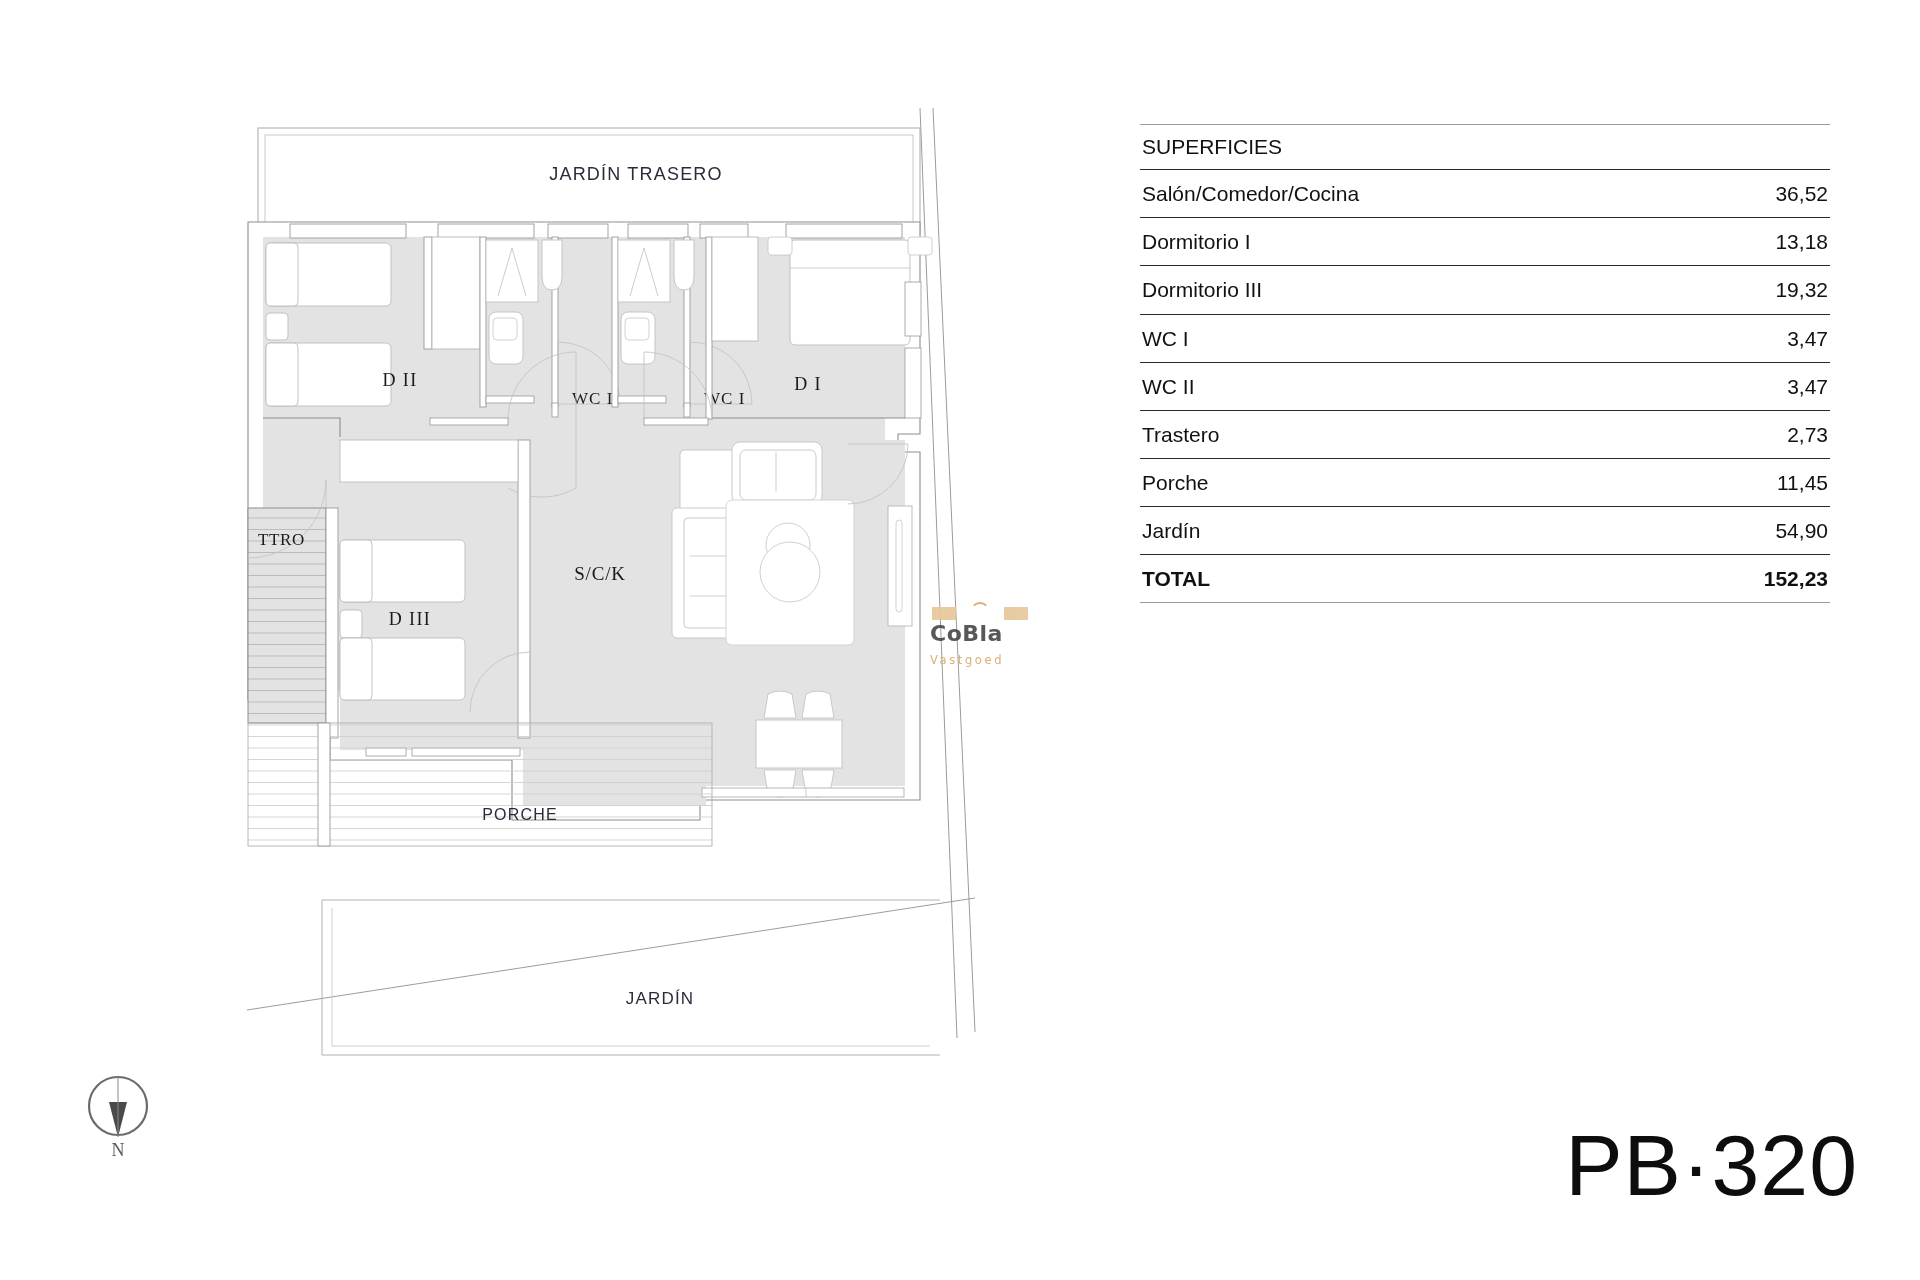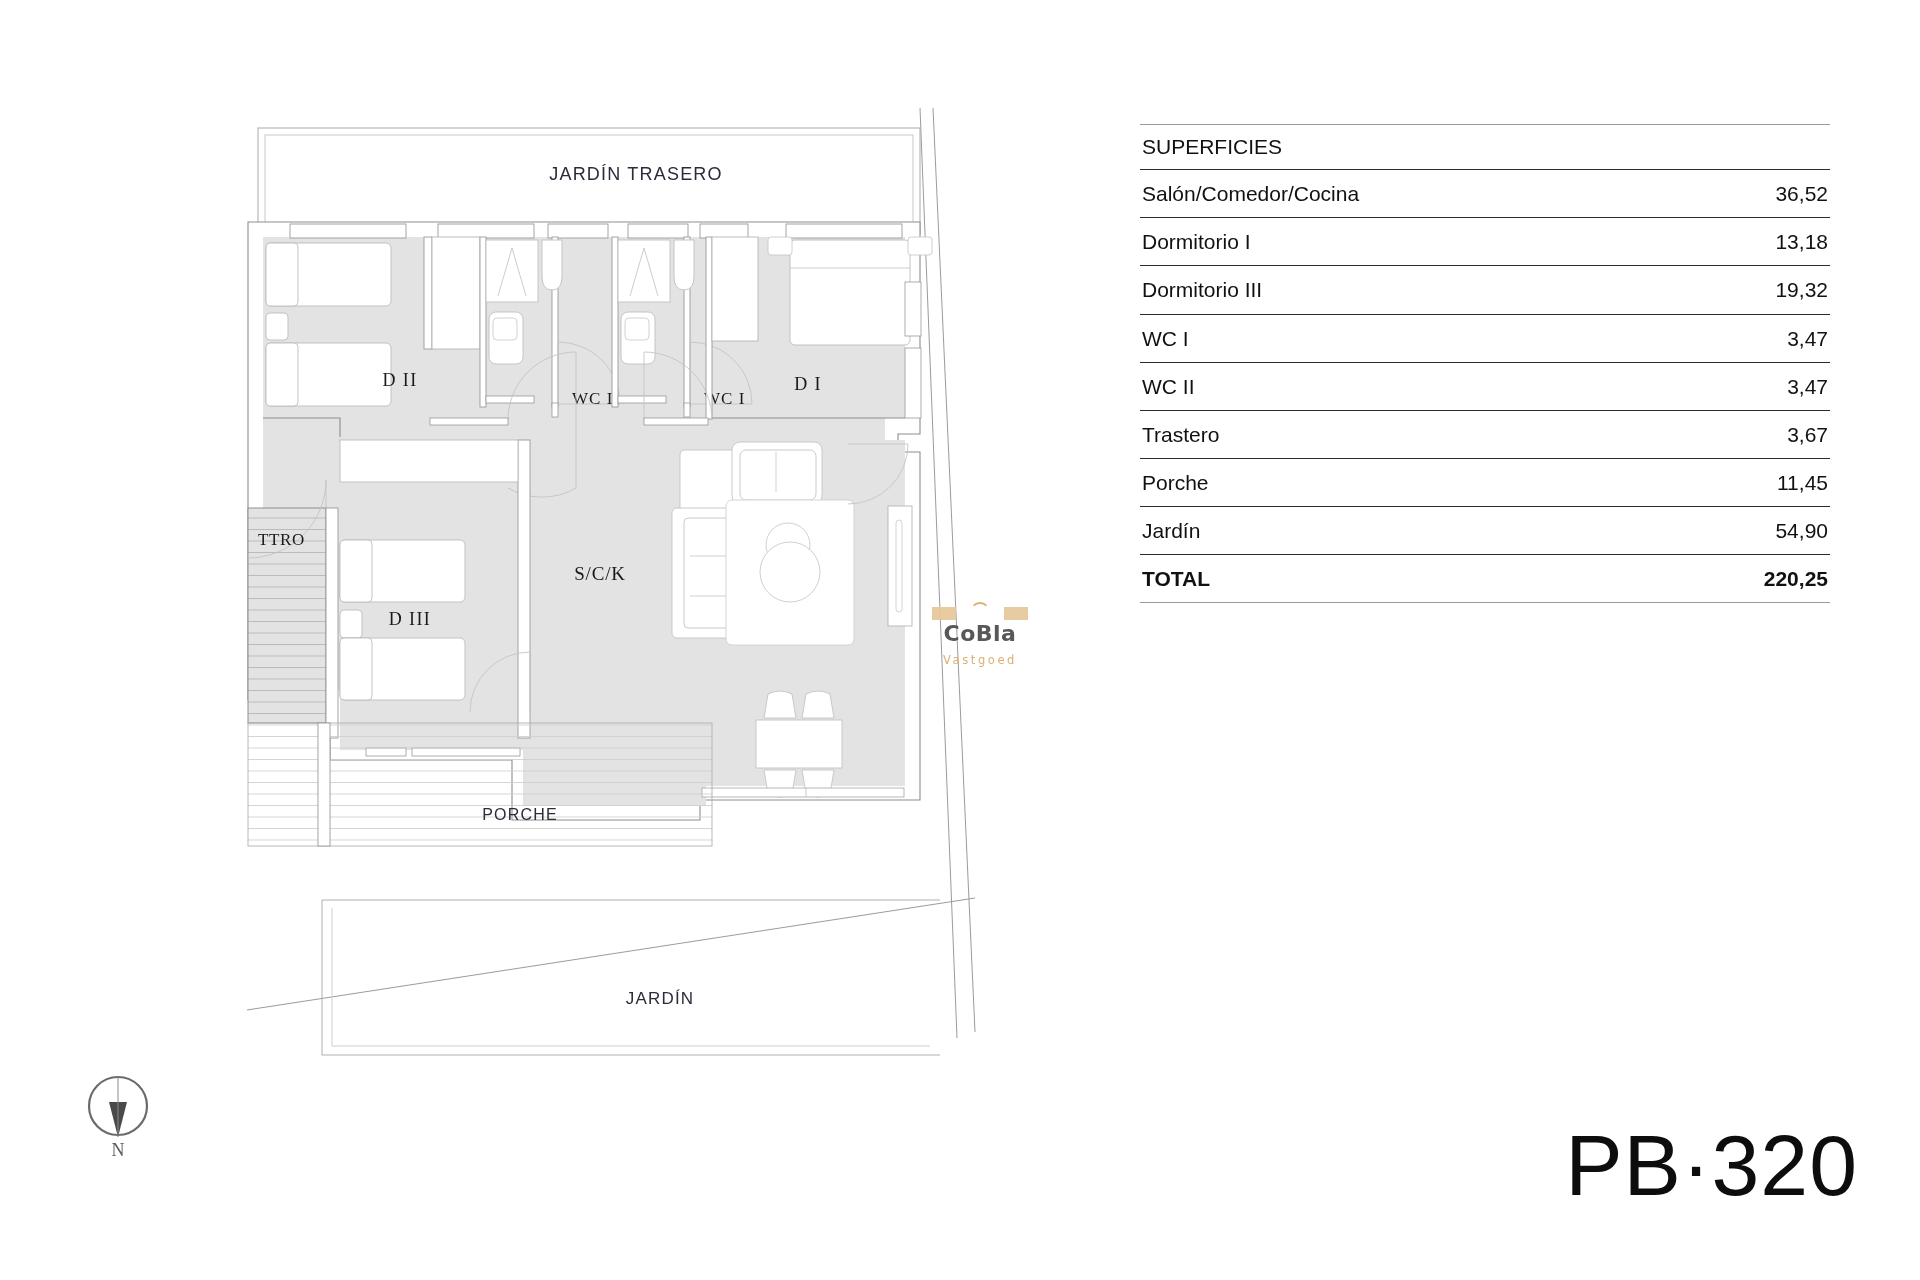--- a/index.html
+++ b/index.html
@@ -40,21 +40,21 @@
     font-family: "Liberation Serif", serif;
     fill: #1a1a1a;
   }
 
   
   #watermark {
     position: absolute;
     left: 930px;
     top: 598px;
     width: 100px;
-    text-align: center;
+    text-align: left;
     pointer-events: none;
     opacity: 0.92;
   }
   #watermark .wm-bars {
     position: relative;
     height: 24px;
     width: 100px;
   }
   #watermark .wm-bar-l,
   #watermark .wm-bar-r {
@@ -431,33 +431,33 @@
           <tr>
             <td>WC I</td>
             <td class="val">3,47</td>
           </tr>
           <tr>
             <td>WC II</td>
             <td class="val">3,47</td>
           </tr>
           <tr>
             <td>Trastero</td>
-            <td class="val">3,67</td>
+            <td class="val">2,73</td>
           </tr>
           <tr>
             <td>Porche</td>
             <td class="val">11,45</td>
           </tr>
           <tr>
             <td>Jardín</td>
             <td class="val">54,90</td>
           </tr>
           <tr class="total">
             <td>TOTAL</td>
-            <td class="val">220,25</td>
+            <td class="val">152,23</td>
           </tr>
         </tbody>
     </table>
   </div>
 
   <div id="plan-title">PB·320</div>
 
   <div id="compass">
     <svg width="80" height="80" viewBox="0 0 80 80">
       <circle cx="40" cy="38" r="29" fill="none" stroke="#6b6b6b" stroke-width="2.2"></circle>

